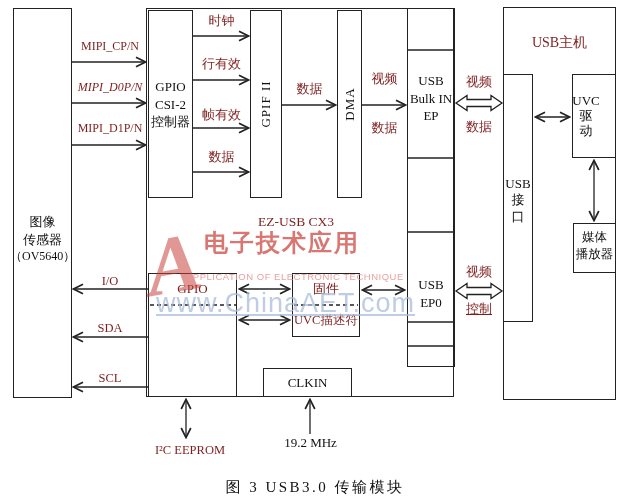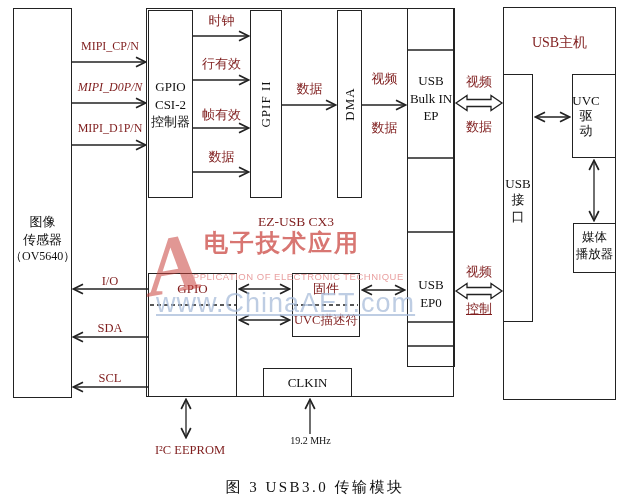--- a/index.html
+++ b/index.html
@@ -163,21 +163,21 @@
       <div>UVC</div>
       <div>驱</div>
       <div>动</div>
     </div>
     <div class="lblb" style="left:571px;top:229px;width:47px;font-size:12.5px;">
       <div>媒体</div>
       <div>播放器</div>
     </div>
 
     <div class="lbl" style="left:145px;top:443px;width:90px;font-size:12.5px;">I²C EEPROM</div>
-    <div class="lblb" style="left:268px;top:434px;width:85px;font-size:10px;">
+    <div class="lblb" style="left:268px;top:434px;width:85px;font-size:13px;">
       <div>19.2 MHz</div>
     </div>
 
     <div class="caption">图 3  USB3.0 传输模块</div>
   </div>
 
   <div class="wm">
     <div class="wm-a">A</div>
     <div class="wm-cn">电子技术应用</div>
     <div class="wm-en">APPLICATION OF ELECTRONIC TECHNIQUE</div>

